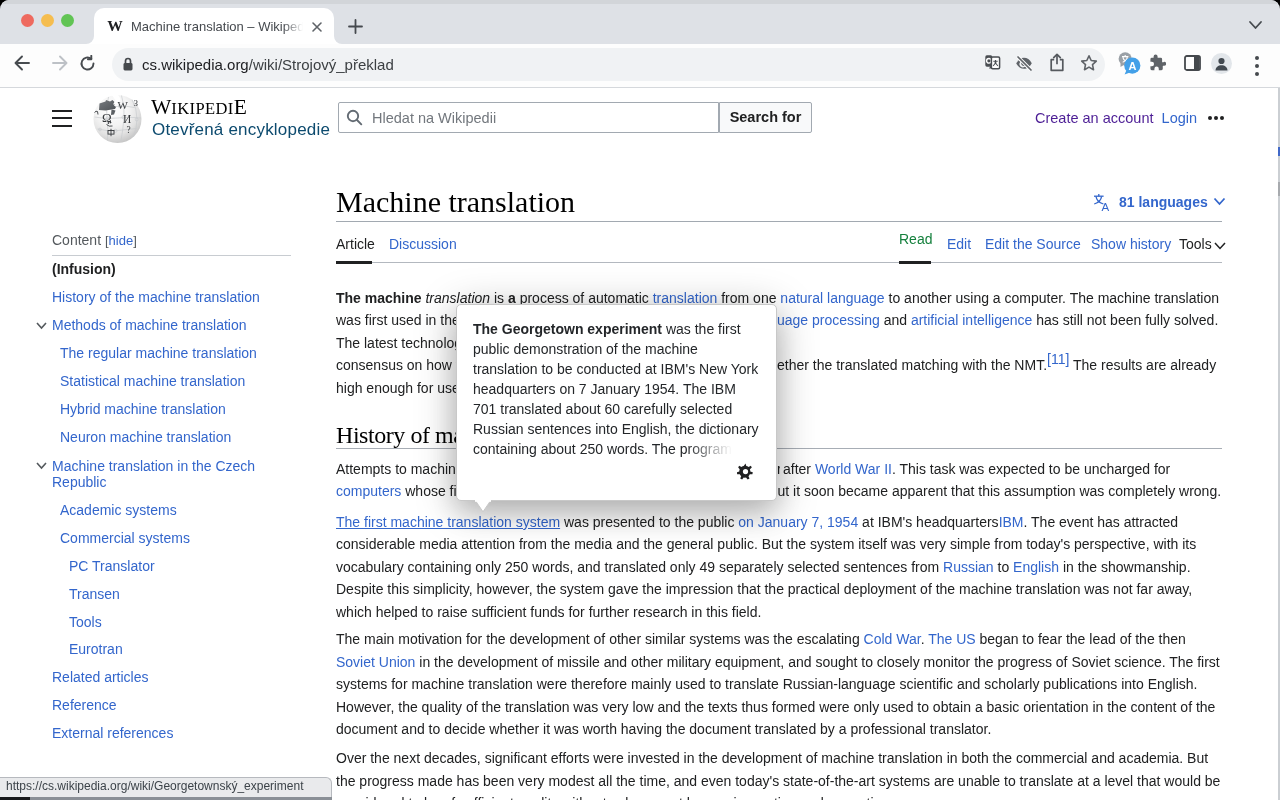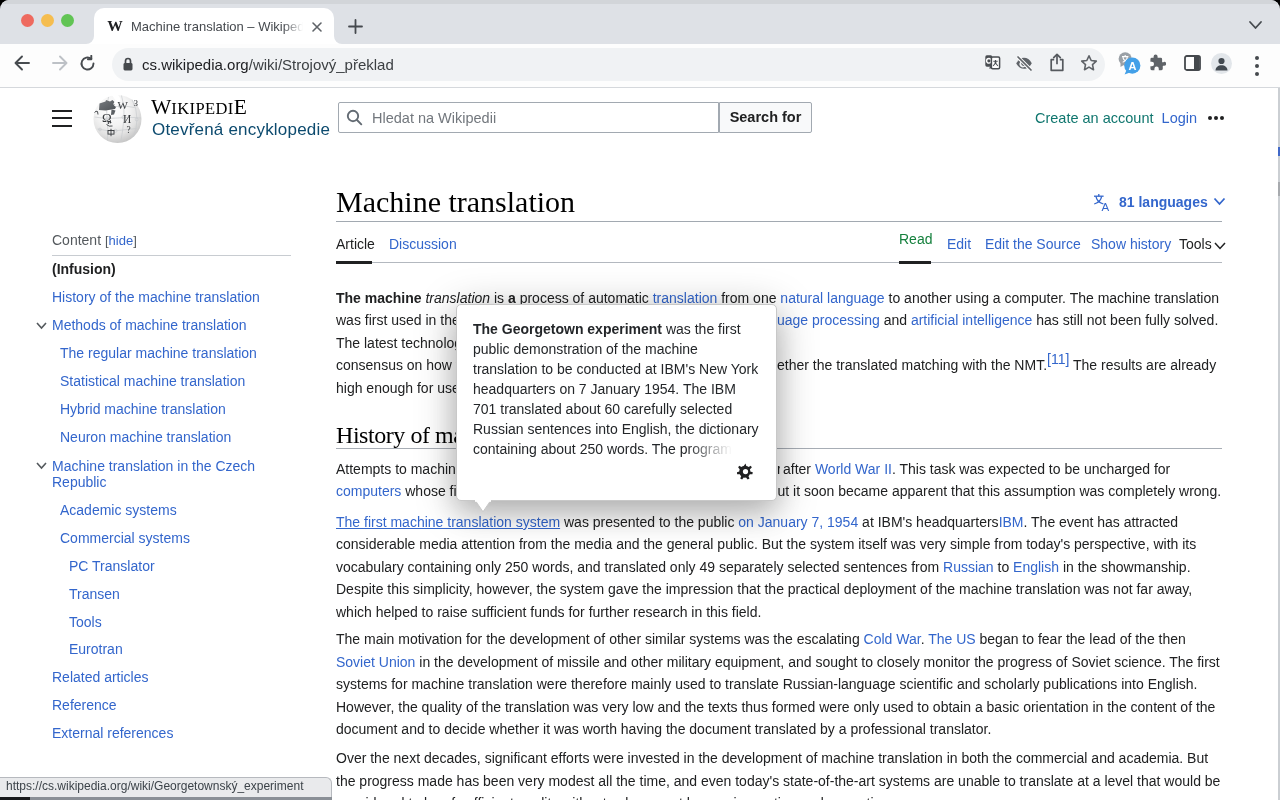--- a/index.html
+++ b/index.html
@@ -181,21 +181,21 @@
 <div class="abs" style="left:152px;top:122.5px;font-family:Liberation Sans, sans-serif;font-size:17px;line-height:13px;color:#0c4a6e;white-space:nowrap;letter-spacing:0.2px">Otevřená encyklopedie</div>
 
 <div class="abs" style="left:338px;top:102px;width:381px;height:31px;border:1px solid #a2a9b1;background:#fff;border-radius:2px 0 0 2px"></div>
 <svg class="abs" style="left:346px;top:109px" width="17" height="17" viewBox="0 0 17 17">
       <circle cx="7" cy="7" r="5.2" fill="none" stroke="#636b73" stroke-width="1.9"></circle>
       <path d="M11 11 L15.3 15.3" stroke="#636b73" stroke-width="1.9" stroke-linecap="round"></path>
     </svg>
 <div class="abs" style="left:372px;top:111px;font-size:14.5px;line-height:14px;color:#72777d;white-space:nowrap">Hledat na Wikipedii</div>
 <div class="abs" style="left:719px;top:102px;width:93px;height:31px;border:1px solid #a2a9b1;background:#f8f9fa;border-radius:0 2px 2px 0;text-align:center;font-size:14.5px;font-weight:bold;color:#202122;line-height:29px">Search for</div>
 
-<div class="abs" style="left:1035px;top:111px;font-size:14.5px;line-height:14px;white-space:nowrap"><a style="color:#0f766e;text-decoration:none">Create an account</a>&nbsp; <a style="color:#3366cc;text-decoration:none">Login</a></div>
+<div class="abs" style="left:1035px;top:111px;font-size:14.5px;line-height:14px;white-space:nowrap"><a style="color:#4c1d95;text-decoration:none">Create an account</a>&nbsp; <a style="color:#3366cc;text-decoration:none">Login</a></div>
 <div class="abs" style="left:1208px;top:116px;width:4.2px;height:4.2px;border-radius:50%;background:#202122"></div>
 <div class="abs" style="left:1214px;top:116px;width:4.2px;height:4.2px;border-radius:50%;background:#202122"></div>
 <div class="abs" style="left:1220px;top:116px;width:4.2px;height:4.2px;border-radius:50%;background:#202122"></div>
 
 <div class="abs" style="left:336px;top:186.5px;font-family:'Liberation Serif',serif;font-size:30px;line-height:30px;color:#000;white-space:nowrap">Machine translation</div>
 <div class="abs" style="left:336px;top:221px;width:886px;height:1px;background:#a2a9b1"></div>
 
 <svg class="abs" style="left:1093px;top:193px" width="21" height="18" viewBox="0 0 21 18">
       <g stroke="#3366cc" stroke-width="1.3" fill="none">
         <path d="M1 3.2 h9.6"></path>

